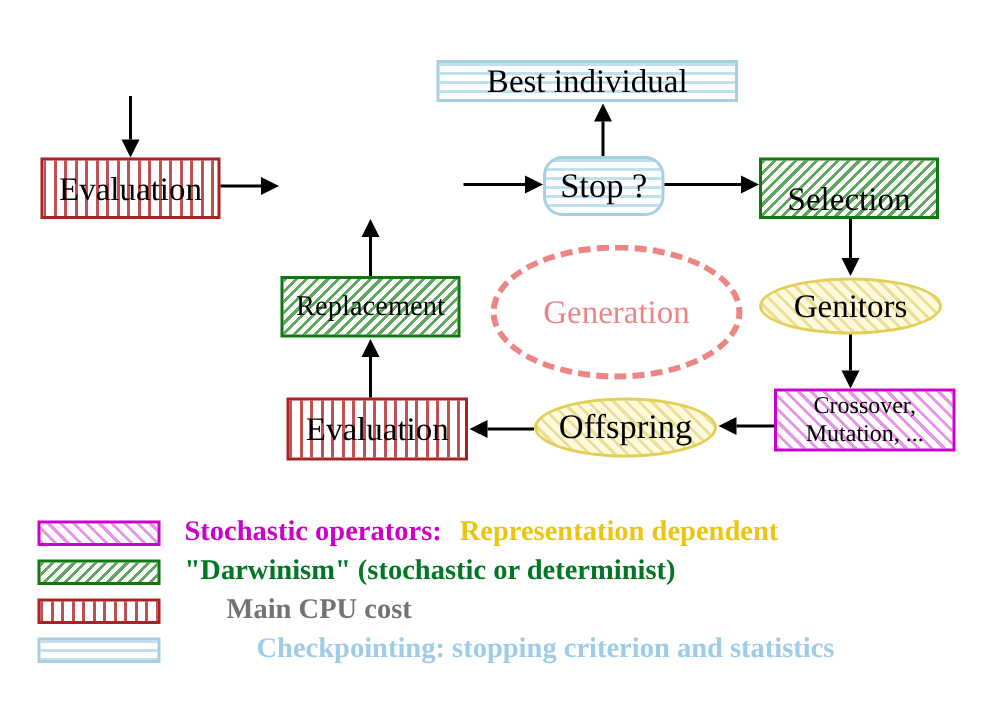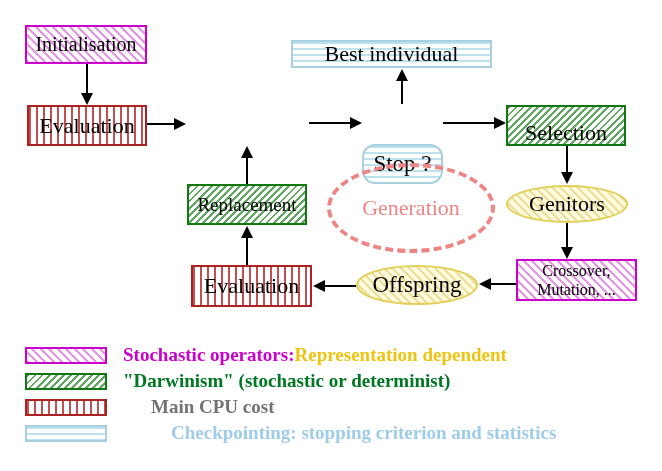--- a/index.html
+++ b/index.html
@@ -16,21 +16,21 @@
   .hatch-green{border:2px solid #117711;background:repeating-linear-gradient(135deg,#5fa65f 0 2px,#ffffff 2px 5px);}
   .stripe-red{border:2px solid #aa2222;background:repeating-linear-gradient(90deg,#c25050 0 2px,#ffffff 2px 7px);justify-content:center;}
   .stripe-blue{border:2px solid #a8cfe0;background:repeating-linear-gradient(to bottom,#bfe0ed 0 2px,#fdfeff 2px 6px);}
   .ellipse-yellow{border:2px solid #e2cf58;border-radius:50%;
     background:repeating-linear-gradient(45deg,#eddE9c 0 2px,#fffbdc 2px 6px);}
   
   #n-init{left:25px;top:25px;width:122px;height:39px;font-size:20px;}
   #n-eval-top{left:27px;top:105px;width:120px;height:41px;}
   #n-parents{left:186px;top:107px;width:122px;height:38px;font-size:23px;}
   #n-best{left:291px;top:40px;width:201px;height:28px;}
-  #n-stop{left:362px;top:104px;width:81px;height:40px;border-radius:13px;font-size:23px;margin-top:40px;}
+  #n-stop{left:362px;top:104px;width:81px;height:40px;border-radius:13px;font-size:23px;}
   #n-selection{left:506px;top:105px;width:120px;height:41px;align-items:flex-end;}
   #n-replacement{left:187px;top:184px;width:120px;height:41px;font-size:19px;}
   #n-generation{left:327px;top:163px;width:168px;height:90px;border:4px dashed #ee8585;
     border-radius:50%;background:transparent;color:#ee8585;font-size:22px;}
   #n-genitors{left:506px;top:185px;width:122px;height:38px;}
   #n-crossover{left:516px;top:259px;width:121px;height:42px;font-size:16px;line-height:19px;}
   #n-eval-bottom{left:191px;top:265px;width:121px;height:42px;}
   #n-offspring{left:356px;top:265px;width:122px;height:40px;font-size:23px;}
   
   .line{position:absolute;background:#000;}
@@ -38,30 +38,27 @@
   .ah-down{border-left:6px solid transparent;border-right:6px solid transparent;border-top:12px solid #000;}
   .ah-up{border-left:6px solid transparent;border-right:6px solid transparent;border-bottom:12px solid #000;}
   .ah-left{border-top:6px solid transparent;border-bottom:6px solid transparent;border-right:12px solid #000;}
   .ah-right{border-top:6px solid transparent;border-bottom:6px solid transparent;border-left:12px solid #000;}
   
   .swatch{position:absolute;left:25px;width:78px;height:13px;box-sizing:content-box;}
   .legend-text{position:absolute;left:123px;height:22px;line-height:22px;font-weight:bold;font-size:19px;white-space:nowrap;}
   #lg1-s{top:347px;} #lg2-s{top:373px;} #lg3-s{top:399px;} #lg4-s{top:425px;}
   #lg1-t{top:344px;color:#cc00cc;} #lg2-t{top:370px;color:#007722;}
   #lg3-t{top:396px;color:#737373;margin-left:28px;} #lg4-t{top:422px;color:#9fcce8;margin-left:48px;}
-  .gold{color:#eec412;}
+  .gold{color:#eec412;margin-left:12px;}
 </style>
 </head>
 <body>
 
 <div id="canvas">
 
-  <div class="node hatch-magenta" id="n-init">
-    <span>Initialisation</span>
-  </div>
   <div class="node stripe-red" id="n-eval-top">
     <span>Evaluation</span>
   </div>
   <div class="node stripe-blue" id="n-best">
     <span>Best individual</span>
   </div>
   <div class="node stripe-blue" id="n-stop">
     <span>Stop ?</span>
   </div>
   <div class="node hatch-green" id="n-selection">

